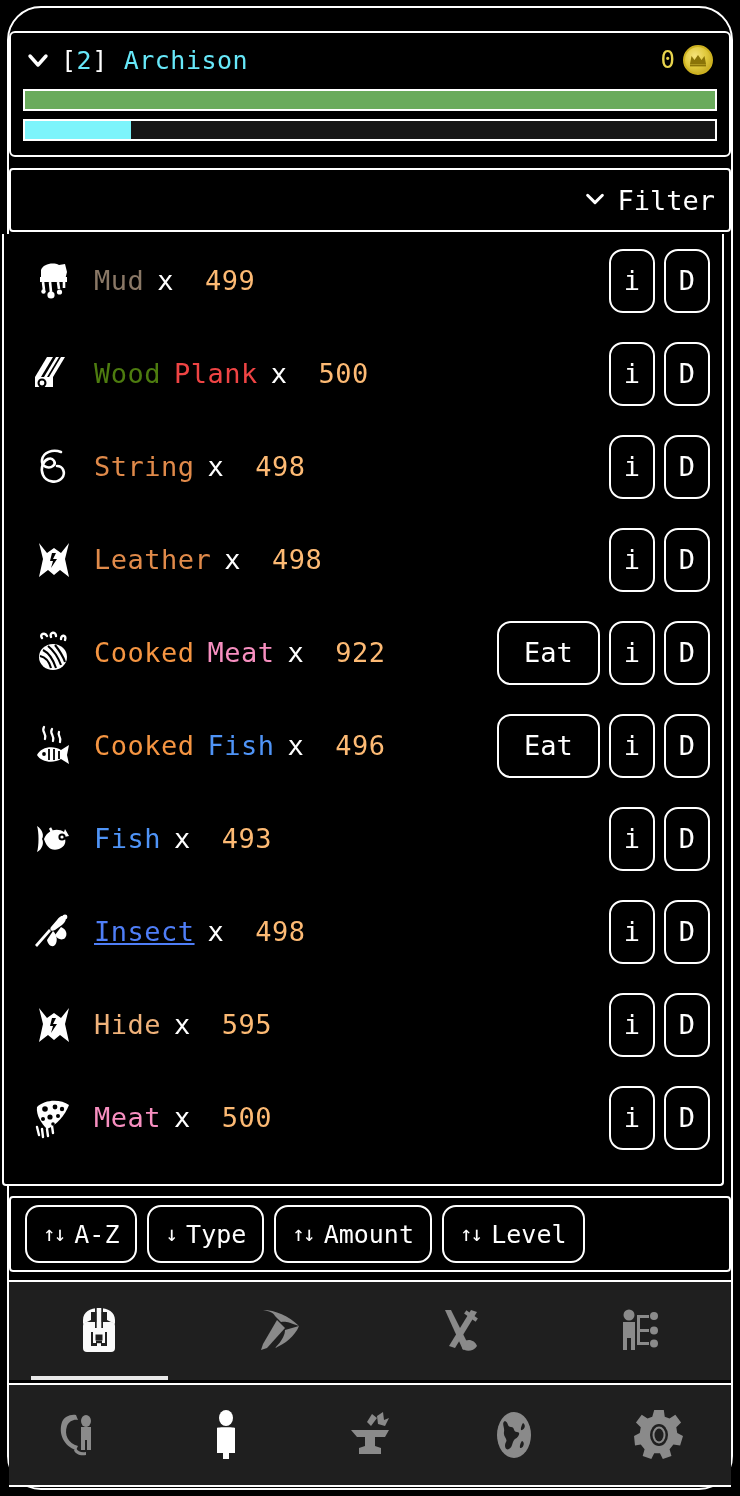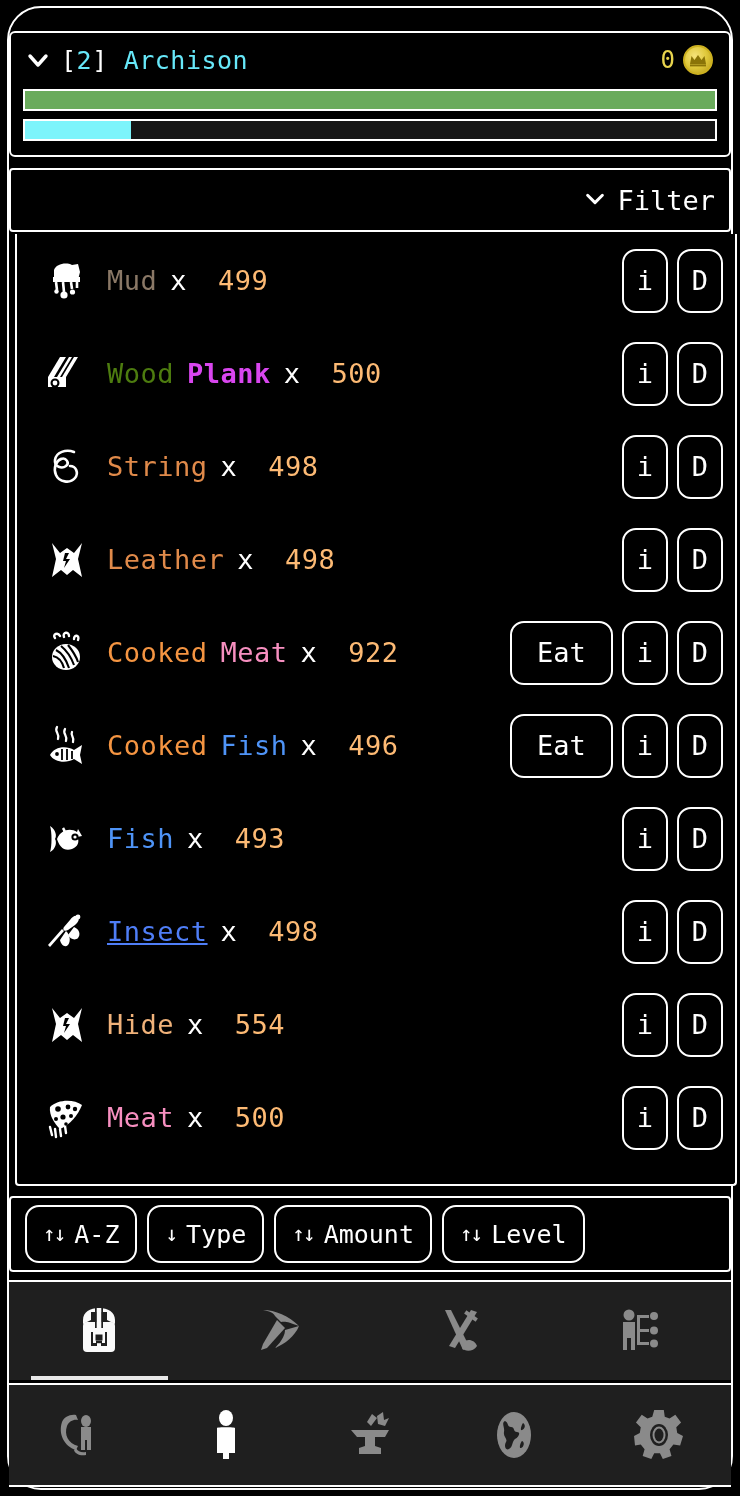--- a/index.html
+++ b/index.html
@@ -66,21 +66,21 @@
     display:flex;align-items:center;padding:0 14px 0 18px;background:#000;
   }
   .inv-title{font-size:27px;color:#ffffff;white-space:nowrap;letter-spacing:0.5px;}
   .inv-title .cnt{color:#67e8f9;}
   .filter-btn{
     margin-left:auto;display:flex;align-items:flex-start;gap:10px;
     font-size:27px;color:#ffffff;cursor:pointer;
   }
   
   .inv-list-wrap{
-    position:absolute;left:15px;top:234px;width:722px;height:952px;
+    position:absolute;left:2px;top:234px;width:722px;height:952px;
     border:2px solid #ffffff;border-top:none;border-radius:0 0 4px 4px;
     box-sizing:border-box;background:#000;overflow:hidden;
   }
   .inv-list{padding:0;margin:0;list-style:none;}
   .item-row{
     display:flex;align-items:center;height:93px;padding:0 12px 0 26px;
     box-sizing:border-box;
   }
   .item-icon{
     width:48px;height:48px;flex:none;margin-right:16px;
@@ -221,21 +221,21 @@
               <path d="M16 6 L34 6 L22 26 L4 26 Z" fill="#fff"></path>
               <path d="M22 6 L25 6 L13 26 L10 26 Z" fill="#000"></path>
               <path d="M28 6 L30 6 L18 26 L16 26 Z" fill="#000"></path>
               <path d="M4 26 L22 26 L22 36 L4 36 Z" fill="#fff"></path>
               <circle cx="11" cy="32" r="4.5" fill="#000"></circle>
               <circle cx="11" cy="32" r="2.4" fill="#fff"></circle>
             </svg>
           </span>
           <span class="item-label">
             <span class="w1" style="color: #4d7c0f;">Wood</span>
-            <span class="w2" style="color: #d946ef; font-weight: bold;">Plank</span>
+            <span class="w2" style="color: #ef4444;">Plank</span>
             <span class="xsym">x</span>
             <span class="qty">500</span>
           </span>
           <span class="row-actions">
             <button class="btn btn-sq">i</button>
             <button class="btn btn-sq">D</button>
           </span>
         </li>
         <li class="item-row">
           <span class="item-icon">
@@ -355,21 +355,21 @@
         <li class="item-row">
           <span class="item-icon">
             <svg width="46" height="46" viewBox="0 0 46 46">
               <path d="M8 6 L16 16 L23 11 L30 16 L38 6 L34 22 L38 40 L29 33 L23 38 L17 33 L8 40 L12 22 Z" fill="#fff"></path>
               <path d="M21 16 L25 16 L22 22 L26 22 L20 31 L22 24 L19 24 Z" fill="#000"></path>
             </svg>
           </span>
           <span class="item-label">
             <span class="w1" style="color: rgb(240, 178, 122);">Hide</span>
             <span class="xsym">x</span>
-            <span class="qty">554</span>
+            <span class="qty">595</span>
           </span>
           <span class="row-actions">
             <button class="btn btn-sq">i</button>
             <button class="btn btn-sq">D</button>
           </span>
         </li>
         <li class="item-row">
           <span class="item-icon">
             <svg width="46" height="46" viewBox="0 0 46 46">
               <path d="M6 12 C14 4 30 4 38 10 C34 20 26 30 16 34 C10 28 5 20 6 12 Z" fill="#fff"></path>

